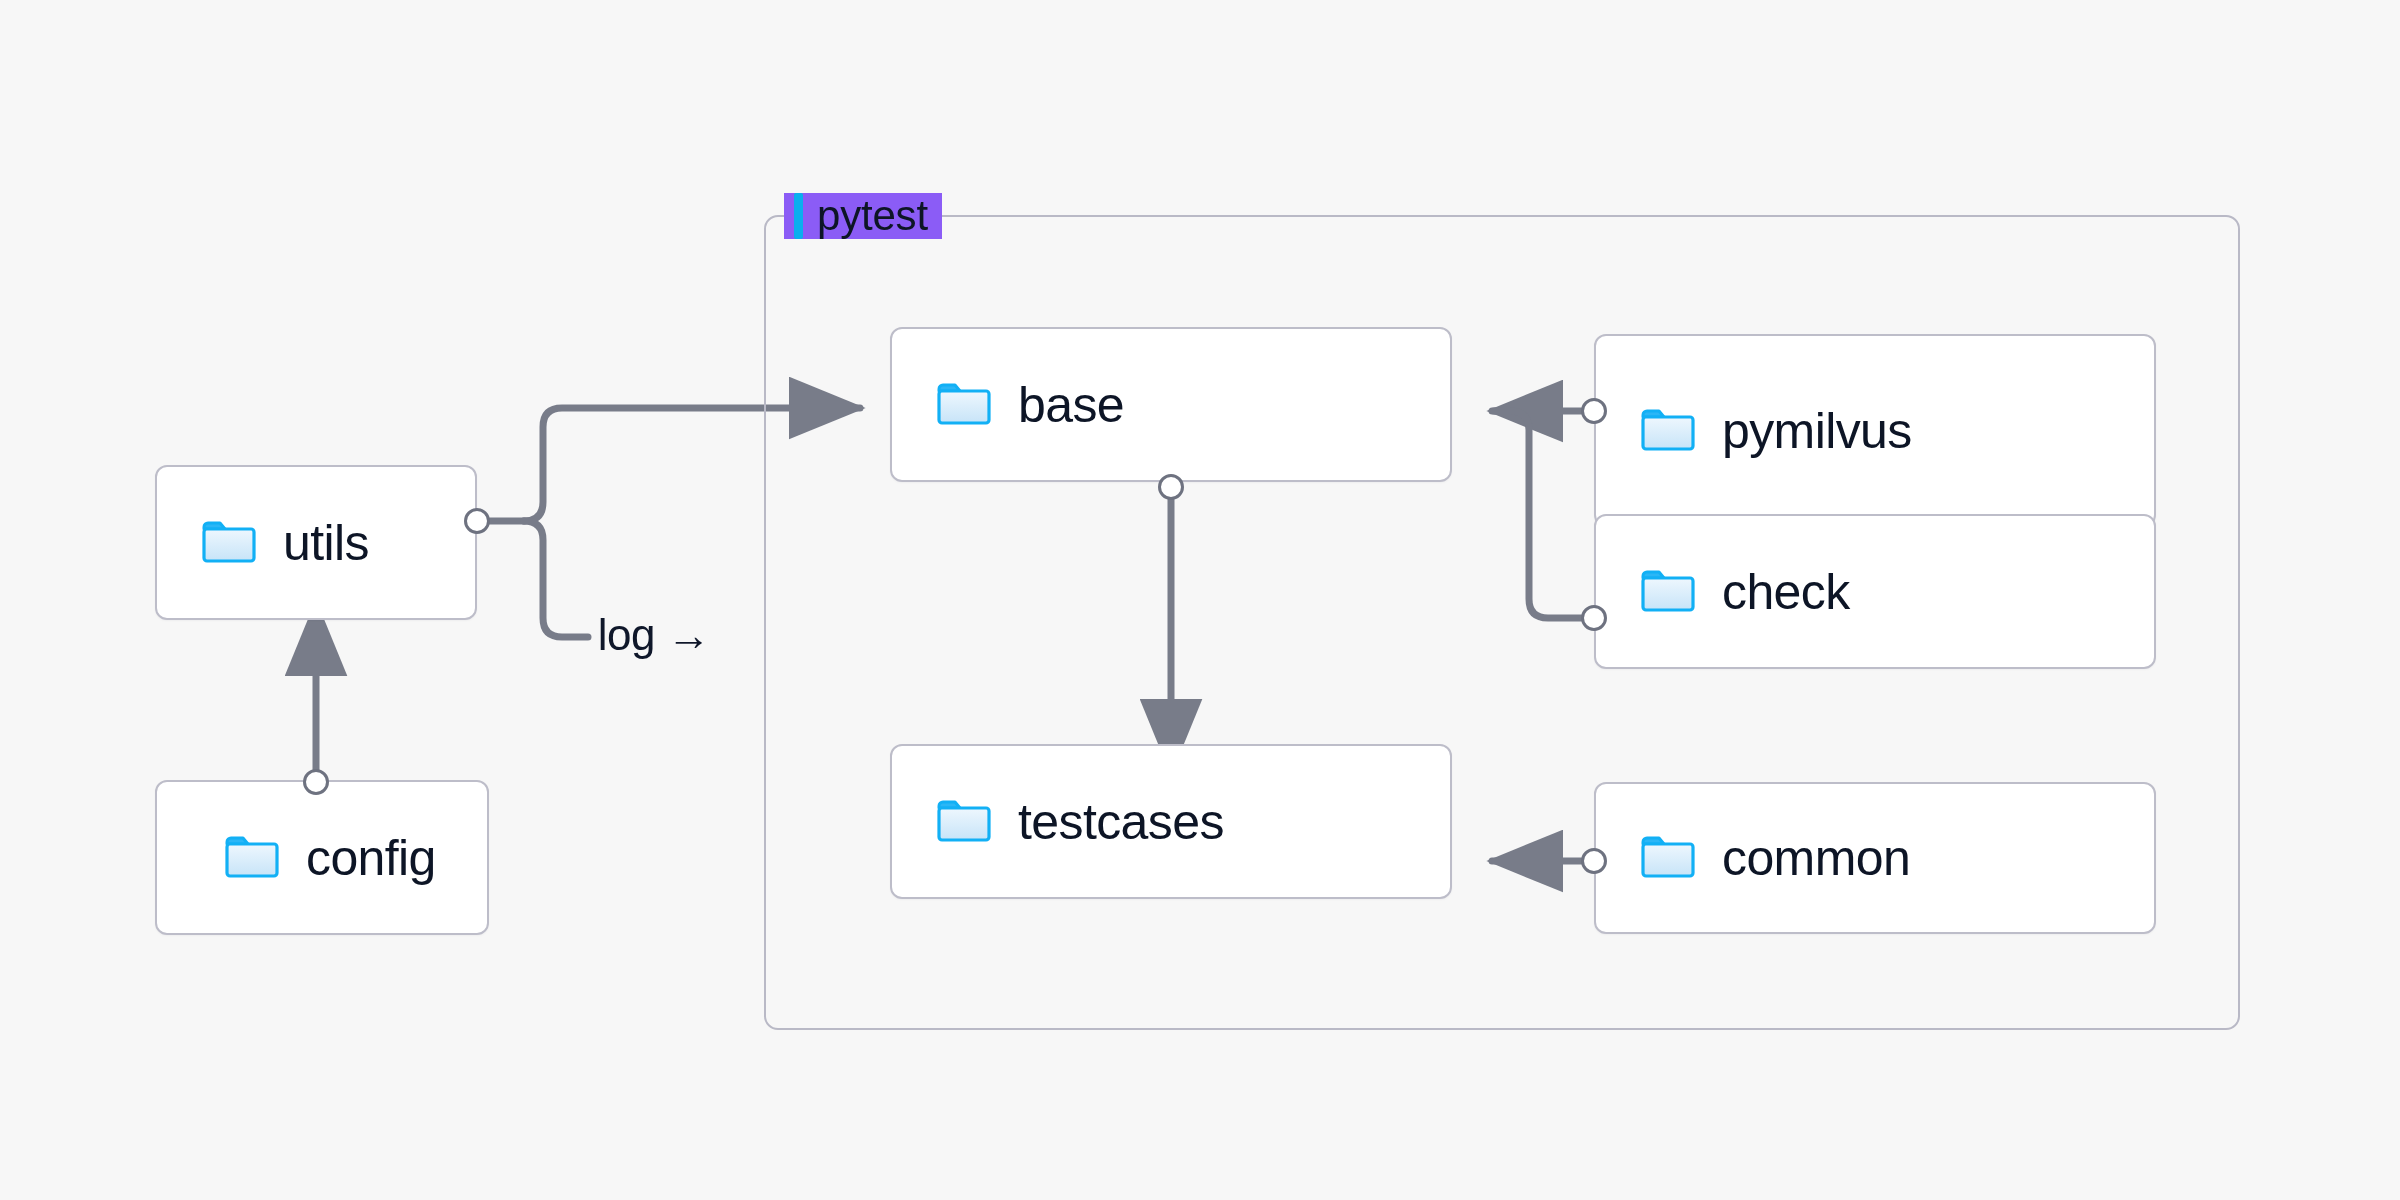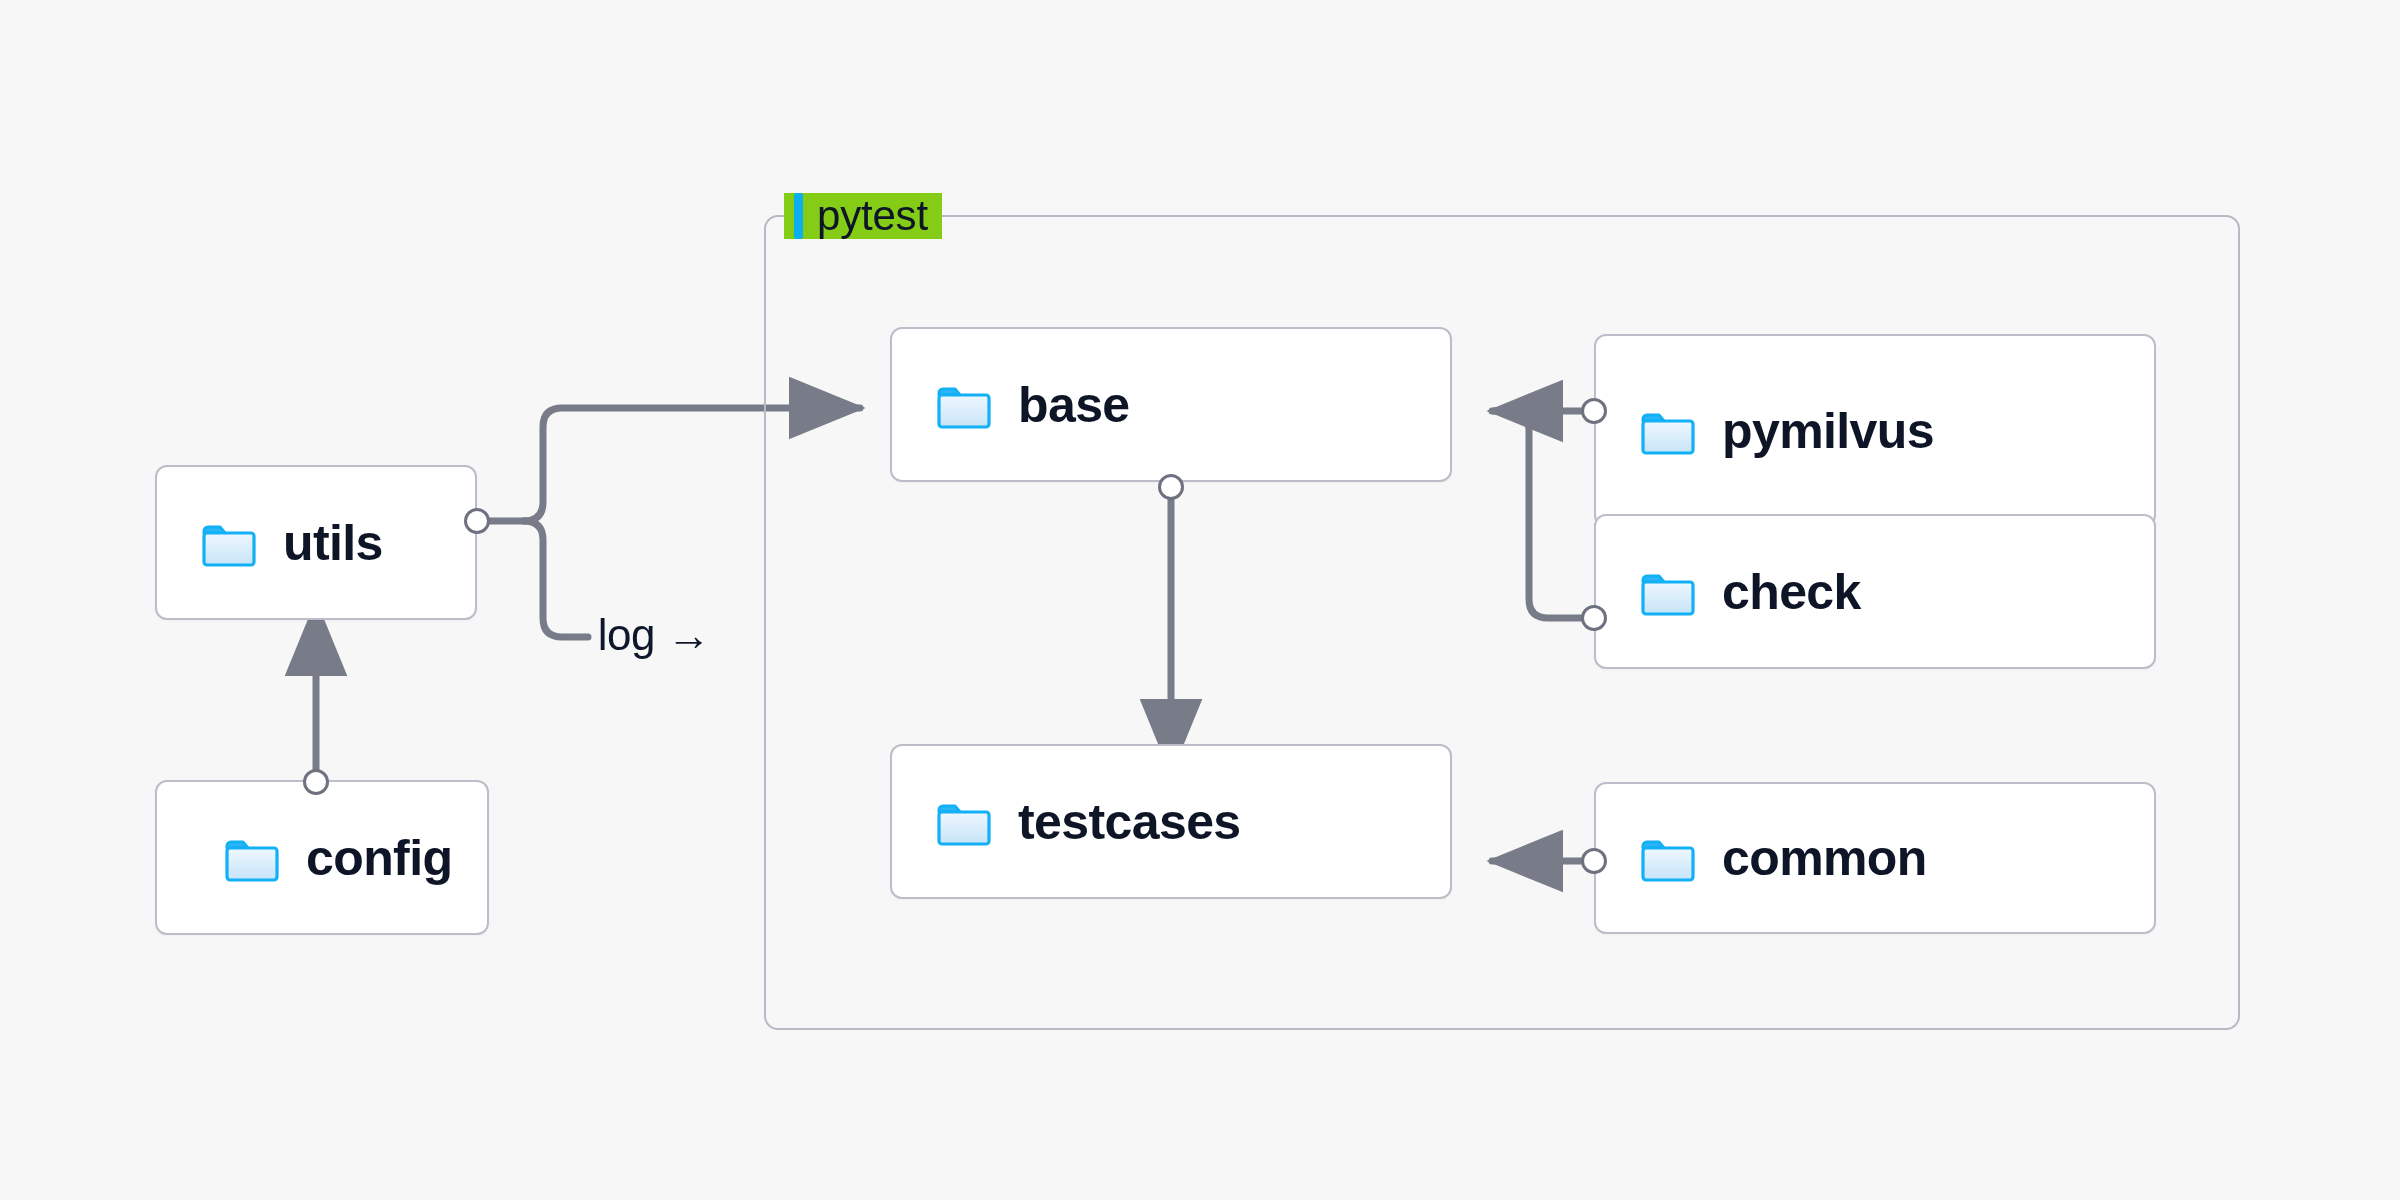--- a/index.html
+++ b/index.html
@@ -31,21 +31,21 @@
     border: 2px solid #b9b9c6;
     border-radius: 14px;
     background: transparent;
     box-sizing: border-box;
   }
   .group-label {
     position: absolute;
     display: flex;
     align-items: center;
     gap: 14px;
-    background: #84cc16;
+    background: #8b5cf6;
     padding: 0 14px 0 10px;
     height: 46px;
     white-space: nowrap;
   }
   .group-bar {
     width: 9px;
     height: 46px;
     border-radius: 2px;
     background: #0aafee;
     flex: none;
@@ -62,24 +62,23 @@
     box-sizing: border-box;
     background: #ffffff;
     border: 2px solid #bdbdc9;
     border-radius: 12px;
     display: flex;
     align-items: center;
     box-shadow: 0 1px 2px rgba(16,24,40,0.04);
   }
   .node-inner {
     display: flex;
-    align-items: flex-end;
+    align-items: flex-start;
     gap: 26px;
     padding-left: 44px;
-    font-weight: bold;
   }
   .node-label {
     font-size: 50px;
     color: #0d1526;
     letter-spacing: -0.6px;
     line-height: 1;
   }
   .folder-icon {
     flex: none;
     width: 56px;

